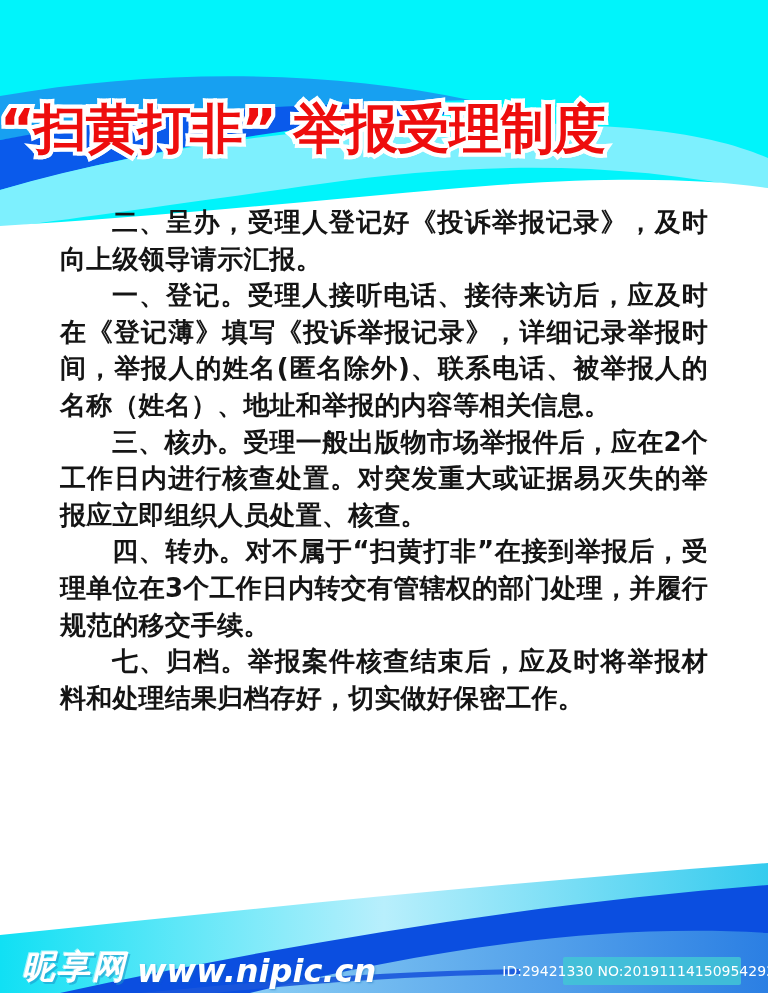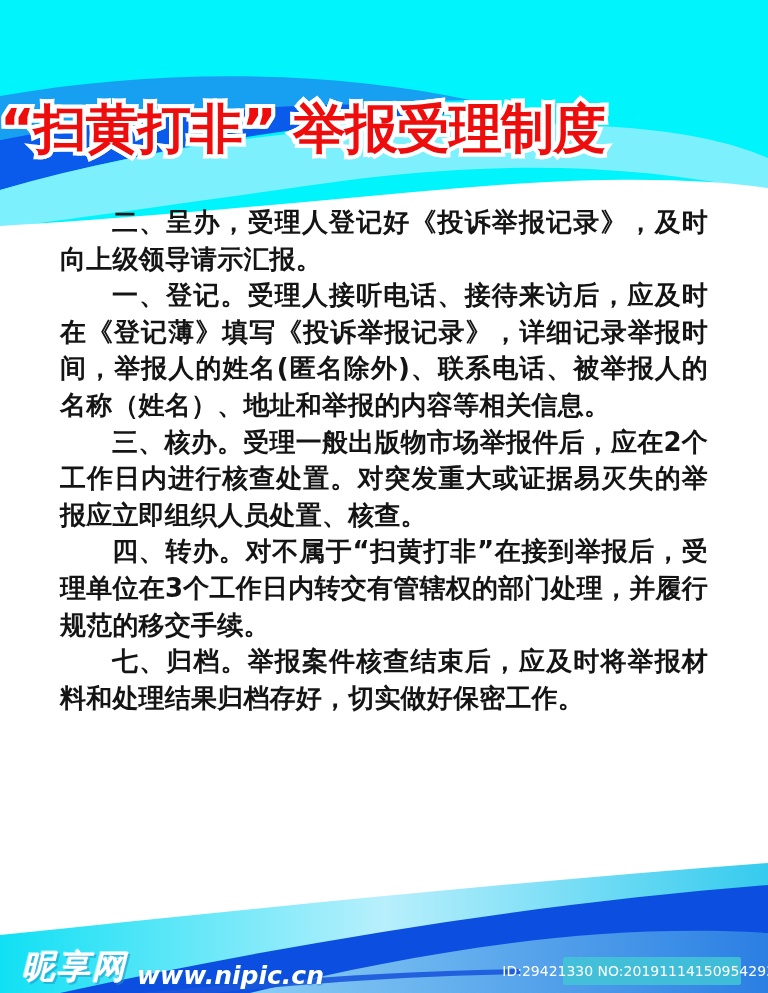--- a/index.html
+++ b/index.html
@@ -48,21 +48,21 @@
   .watermark{
     position:absolute;left:22px;top:948px;height:42px;
     display:flex;align-items:flex-end;gap:10px;color:#fff;
     font-style:italic;white-space:nowrap;
   }
   .wm-logo{
     font-size:33px;font-weight:900;letter-spacing:2px;
     text-shadow:2px 2px 0 rgba(30,150,200,.55), -1px -1px 0 rgba(255,255,255,.6);
   }
   .wm-url{
-    font-size:25px;font-weight:bold;
+    font-size:32px;font-weight:bold;
     text-shadow:1px 1px 2px rgba(20,110,190,.5);
   }
   .id-badge{
     position:absolute;left:563px;top:957px;width:178px;height:28px;
     background:var(--badge_teal);border-radius:2px;
     display:flex;align-items:center;justify-content:center;
     color:#ffffff;font-size:14px;letter-spacing:0;
     white-space:nowrap;
   }
 </style>

